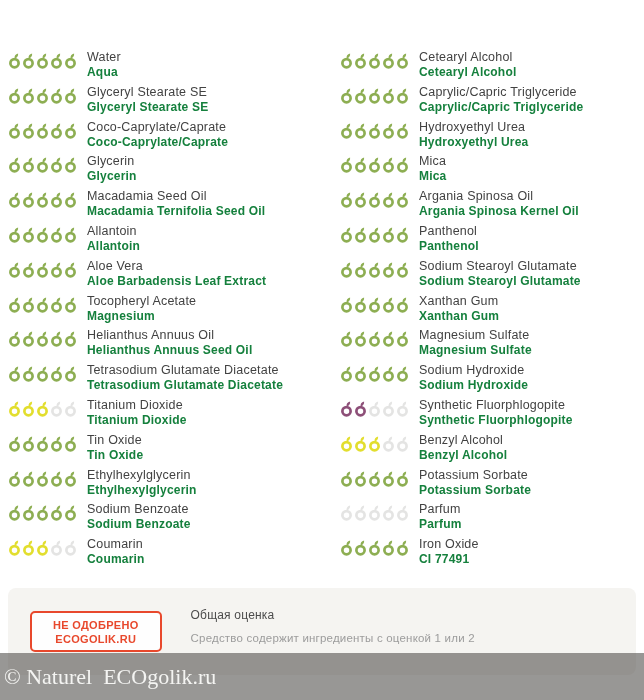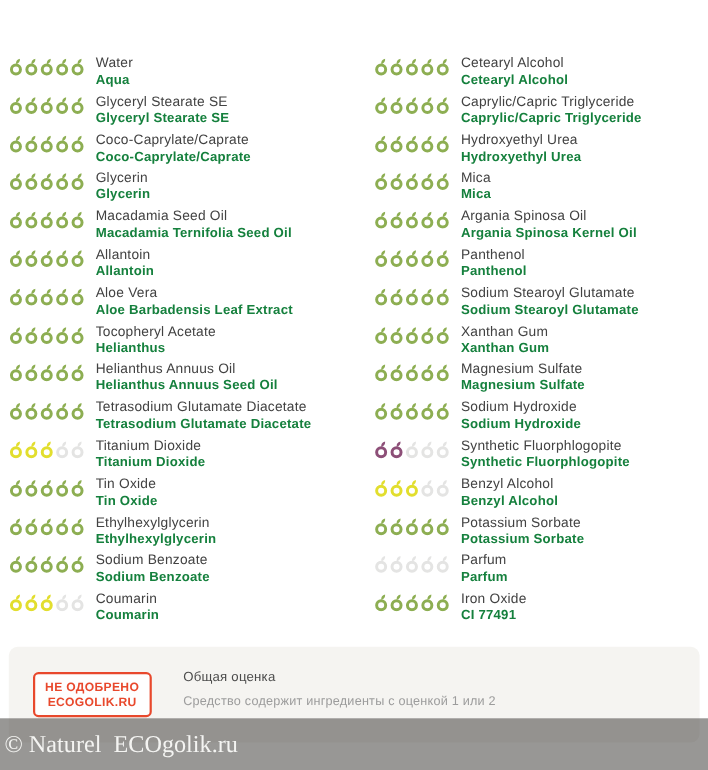--- a/index.html
+++ b/index.html
@@ -11,21 +11,21 @@
   .col-left{width:320px;}
   .col-right{width:316px;}
   .ing-row{display:flex;height:34.8px;box-sizing:border-box;}
   .icons{width:79px;padding-top:3px;display:flex;gap:1px;flex:none;}
   .icons span{display:inline-block;width:13px;height:16px;}
   .texts{min-width:0;}
   .ing-name{font-size:12.5px;color:#424242;line-height:15px;letter-spacing:.2px;}
   .ing-inci{font-size:12px;color:#15803d;line-height:14px;letter-spacing:.2px;font-weight:bold;}
   .summary-card{position:absolute;left:8px;top:588px;width:628px;height:87px;background:#f5f4f1;
         border-radius:8px;display:flex;align-items:flex-start;box-sizing:border-box;}
-  .stamp{margin:23px 0 0 22px;border:2px solid #e8482c;border-radius:5px;padding:5px 9px 4px;
+  .stamp{margin:23px 0 0 22px;border:2px solid #e8482c;border-radius:5px;padding:5px 21px 4px;
         text-align:center;background:#fefefe;flex:none;}
   .stamp-line{color:#e8482c;font-weight:bold;font-size:11px;line-height:14px;letter-spacing:.3px;}
   .summary-texts{margin:20px 0 0 29px;}
   .summary-title{font-size:12px;color:#4c4c4c;letter-spacing:.2px;}
   .summary-sub{margin-top:10px;font-size:11.5px;color:#9c9c9c;letter-spacing:.2px;}
   .footer{position:absolute;left:0;bottom:0;width:644px;height:47px;
         background:rgba(78,76,72,0.58);display:flex;align-items:center;}
   .footer-text{color:#f4f4f2;font-family:"Liberation Serif",serif;font-size:22px;
         margin-left:4px;white-space:pre;}
 </style>
@@ -258,21 +258,21 @@
                 <circle cx="6.5" cy="10.2" r="4.1" fill="none" stroke="#8dae52" stroke-width="2.7"></circle>
                 <path d="M6.7 5.2 C6.1 2.9 7.4 1.0 10.1 0.4 C10.4 2.7 9.2 4.6 6.9 5.3 Z" fill="#8dae52"></path>
               </svg></span>
             <span><svg width="13" height="16" viewBox="0 0 13 16" xmlns="http://www.w3.org/2000/svg">
                 <circle cx="6.5" cy="10.2" r="4.1" fill="none" stroke="#8dae52" stroke-width="2.7"></circle>
                 <path d="M6.7 5.2 C6.1 2.9 7.4 1.0 10.1 0.4 C10.4 2.7 9.2 4.6 6.9 5.3 Z" fill="#8dae52"></path>
               </svg></span>
           </div>
     <div class="texts">
       <div class="ing-name">Tocopheryl Acetate</div>
-      <div class="ing-inci">Helianthus</div>
+      <div class="ing-inci">Magnesium</div>
     </div>
   </div>
 
   <div class="ing-row">
     <div class="icons">
             <span><svg width="13" height="16" viewBox="0 0 13 16" xmlns="http://www.w3.org/2000/svg">
                 <circle cx="6.5" cy="10.2" r="4.1" fill="none" stroke="#8dae52" stroke-width="2.7"></circle>
                 <path d="M6.7 5.2 C6.1 2.9 7.4 1.0 10.1 0.4 C10.4 2.7 9.2 4.6 6.9 5.3 Z" fill="#8dae52"></path>
               </svg></span>
             <span><svg width="13" height="16" viewBox="0 0 13 16" xmlns="http://www.w3.org/2000/svg">

